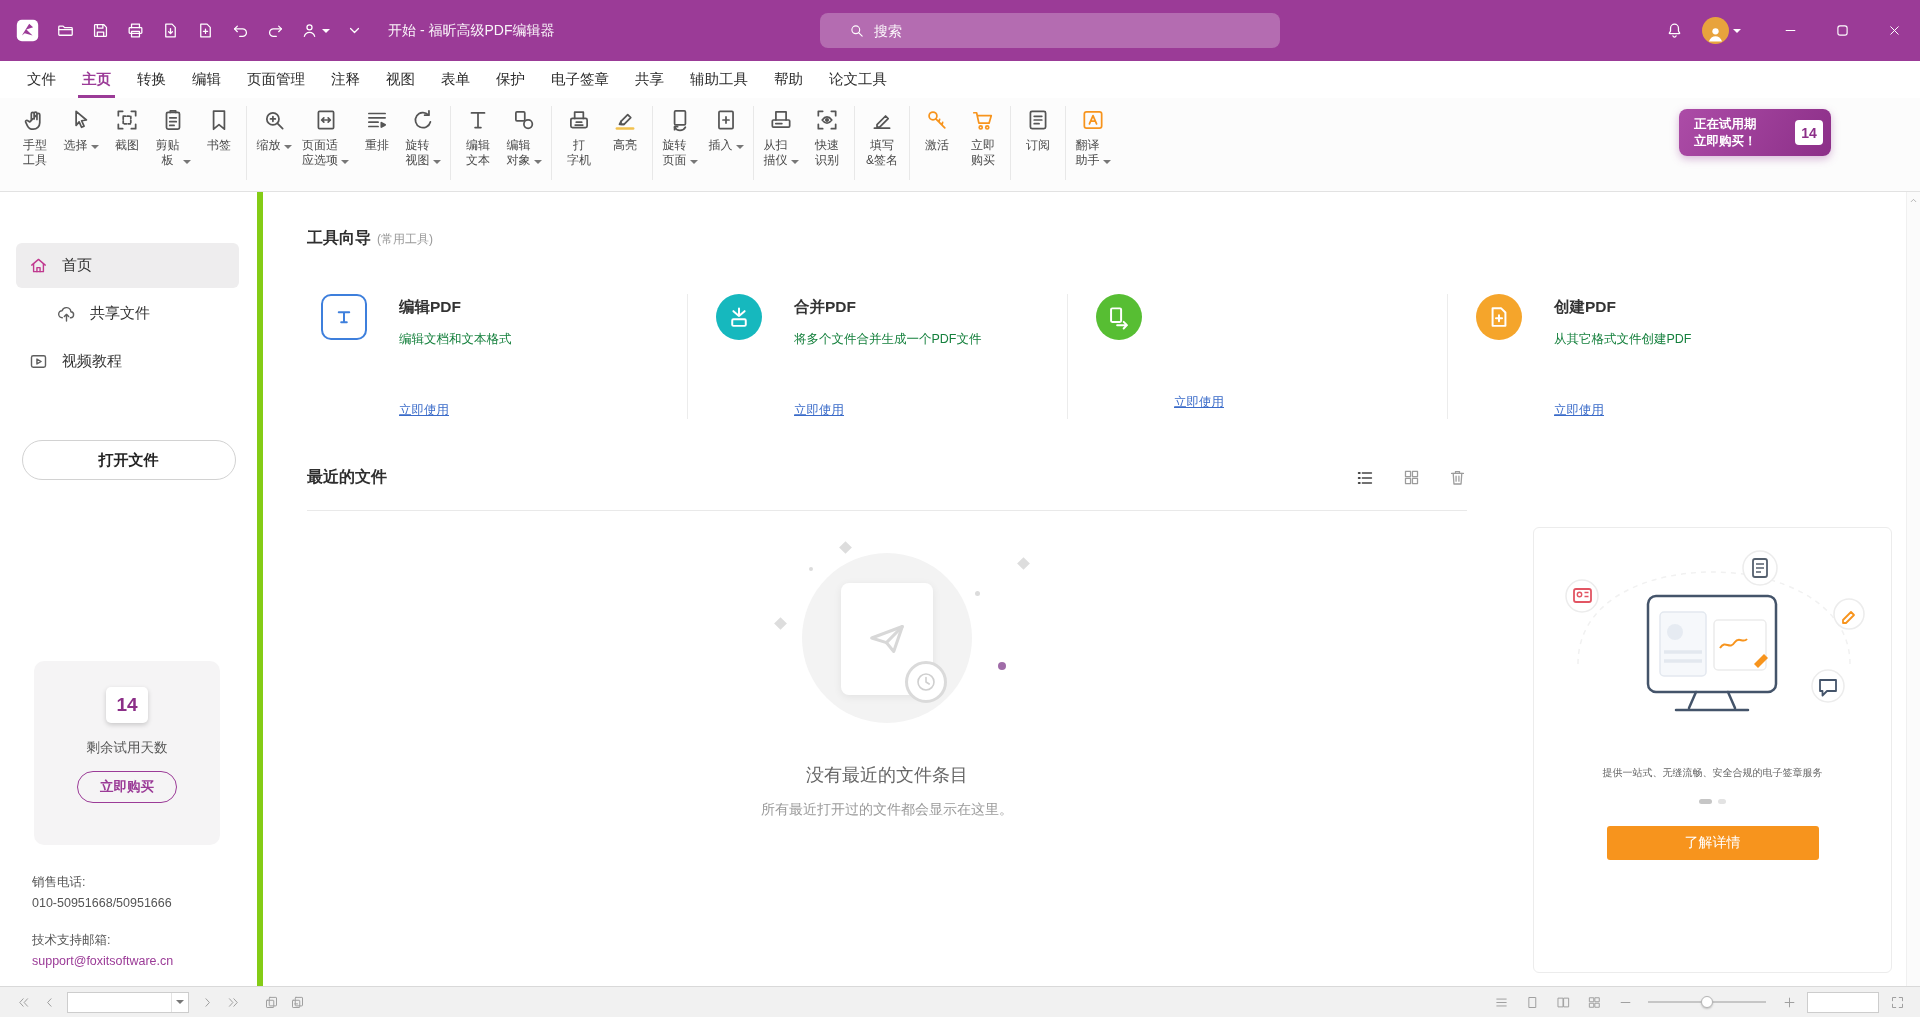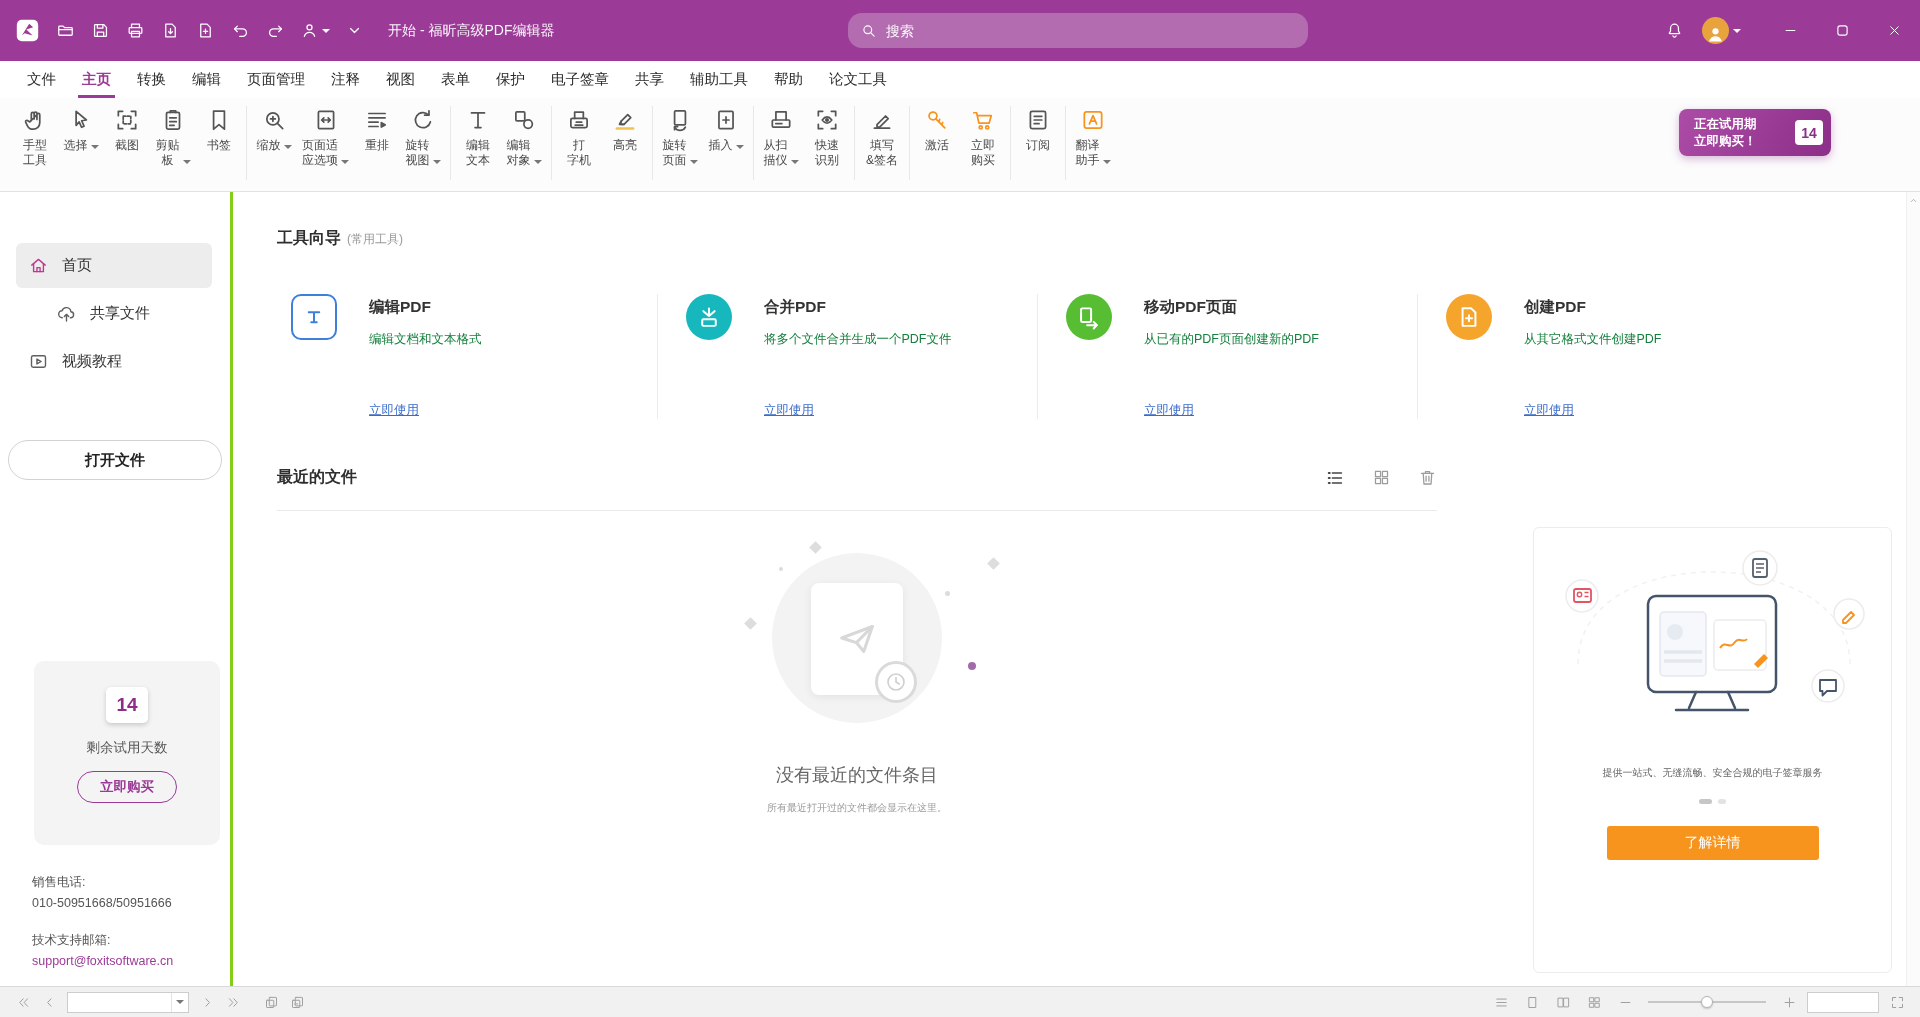--- a/index.html
+++ b/index.html
@@ -8,21 +8,21 @@
 [data-icon]{display:inline-block;}
 [data-icon] svg{width:100%;height:100%;display:block;fill:none;stroke:currentColor;stroke-width:1.6;stroke-linecap:round;stroke-linejoin:round;}
 
 .titlebar{height:61px;background:#9B3B97;display:flex;align-items:center;padding-left:10px;color:#fff;flex:0 0 auto;position:relative;}
 .logo{width:34px;height:34px;display:flex;align-items:center;justify-content:center;margin-right:4px;}
 .logo [data-icon]{width:27px;height:27px;}
 .tb-btn{width:35px;height:34px;display:flex;align-items:center;justify-content:center;background:transparent;border:none;color:#fff;cursor:pointer;border-radius:4px;}
 .tb-btn [data-icon]{width:19px;height:19px;}
 .caret-s{width:0;height:0;border-left:4px solid transparent;border-right:4px solid transparent;border-top:4px solid currentColor;display:inline-block;}
 .tb-title{font-size:14px;margin-left:16px;opacity:.95;white-space:nowrap;}
-.tb-search{position:absolute;left:848px;top:13px;width:460px;height:35px;background:rgba(255,255,255,.25);border-radius:14px;display:flex;align-items:center;padding:0 12px;gap:9px;}
+.tb-search{position:absolute;left:820px;top:13px;width:460px;height:35px;background:rgba(255,255,255,.25);border-radius:8px;display:flex;align-items:center;padding:0 28px;gap:9px;}
 .tb-search [data-icon]{width:17px;height:17px;}
 .tb-search input{flex:1;background:transparent;border:none;outline:none;color:#fff;font-size:14px;font-family:inherit;}
 .tb-search input::placeholder{color:rgba(255,255,255,.95);}
 .tb-right{margin-left:auto;display:flex;align-items:center;height:100%;}
 .tb-ic-btn{background:transparent;border:none;color:#fff;cursor:pointer;display:flex;align-items:center;justify-content:center;height:100%;padding:0 9px;gap:4px;}
 .tb-ic-btn [data-icon]{width:19px;height:19px;}
 .avatar{width:27px;height:27px;border-radius:50%;background:#E8A33D;display:flex;align-items:flex-end;justify-content:center;overflow:hidden;}
 .avatar [data-icon]{width:21px;height:21px;}
 .win-btn{width:52px;height:100%;display:flex;align-items:center;justify-content:center;background:transparent;border:none;color:#fff;cursor:pointer;}
 .win-btn [data-icon]{width:15px;height:15px;}
@@ -39,21 +39,21 @@
 .rb-bottom{display:flex;align-items:flex-end;gap:3px;margin-top:5px;}
 .rb-label{font-size:12px;line-height:15px;color:#4a4a4a;text-align:center;white-space:pre-line;}
 .rb-caret{border-top-color:#777;margin-bottom:4px;}
 .rb-item.orange .rb-ic{color:#F7941D;}
 .rb-sep{width:1px;background:#E8E8E8;height:74px;margin:1px 4px 0;}
 .trial-badge{position:absolute;right:89px;top:11px;width:152px;height:47px;background:linear-gradient(120deg,#AC4CA7,#8C2F88);border-radius:8px;box-shadow:0 3px 8px rgba(150,60,150,.35);display:flex;align-items:center;padding:0 44px 0 15px;color:#fff;cursor:pointer;}
 .trial-badge .tbl{font-size:12.5px;font-weight:700;line-height:17px;white-space:nowrap;}
 .tb-days{position:absolute;right:8px;top:11px;width:28px;height:25px;background:#fff;border-radius:4px;color:#8C2F88;font-weight:700;font-size:14px;display:flex;align-items:center;justify-content:center;}
 
 .bodyrow{flex:1;display:flex;min-height:0;position:relative;}
-.sidebar{width:233px;border-right:3px solid #84cc16;position:relative;flex:0 0 auto;background:#fff;}
+.sidebar{width:263px;border-right:6px solid #84cc16;position:relative;flex:0 0 auto;background:#fff;}
 .side-items{padding-top:48px;}
 .side-item{height:45px;margin:3px 18px 3px 16px;border-radius:6px;display:flex;align-items:center;padding:0 12px;gap:13px;font-size:15px;color:#333;cursor:pointer;}
 .side-item.active{background:#EEEDEE;}
 .side-item [data-icon]{width:21px;height:21px;color:#5f5f5f;flex:0 0 auto;}
 .side-item.home [data-icon]{color:#C0398F;}
 .side-item.indent{padding-left:40px;}
 .side-item .spacer{margin-left:auto;}
 .side-caret{border-top-color:#555;}
 .open-file-btn{display:block;margin:56px auto 0;width:214px;height:40px;border:1px solid #D2D2D2;border-radius:20px;background:#fff;font-size:15px;font-weight:700;color:#222;cursor:pointer;font-family:inherit;}
 .trial-box{position:absolute;left:34px;top:469px;width:186px;height:184px;background:#F5F4F5;border-radius:10px;display:flex;flex-direction:column;align-items:center;}
@@ -87,21 +87,21 @@
 .empty{width:1160px;display:flex;flex-direction:column;align-items:center;margin-top:22px;}
 .empty-ill{position:relative;width:300px;height:210px;}
 .ill-circle{position:absolute;left:65px;top:20px;width:170px;height:170px;border-radius:50%;background:#F3F3F3;}
 .ill-doc{position:absolute;left:104px;top:50px;width:92px;height:112px;background:#fff;border-radius:8px;box-shadow:0 2px 8px rgba(0,0,0,.07);display:flex;align-items:center;justify-content:center;}
 .ill-doc [data-icon]{width:46px;height:46px;color:#D8D8D8;}
 .ill-clock{position:absolute;left:168px;top:128px;width:42px;height:42px;border-radius:50%;background:#fff;border:3px solid #DADADA;display:flex;align-items:center;justify-content:center;}
 .ill-clock [data-icon]{width:24px;height:24px;color:#CFCFCF;}
 .dia{position:absolute;width:9px;height:9px;background:#DDD;transform:rotate(45deg);}
 .dot{position:absolute;border-radius:50%;}
 .empty-title{font-size:18px;color:#666;margin-top:20px;}
-.empty-sub{font-size:10px;color:#9b9b9b;margin-top:14px;}
+.empty-sub{font-size:14px;color:#9b9b9b;margin-top:14px;}
 
 .promo{position:absolute;right:28px;top:335px;width:359px;height:446px;border:1px solid #ECECEC;border-radius:6px;background:#fff;display:flex;flex-direction:column;align-items:center;}
 .promo-ill{width:330px;height:212px;margin-top:16px;}
 .promo-text{margin-top:4px;font-size:10px;color:#666;line-height:25px;text-align:center;width:252px;}
 .promo-dots{display:flex;gap:6px;margin-top:14px;align-items:center;}
 .pdot{height:5px;border-radius:3px;background:#E3E3E3;cursor:pointer;border:none;padding:0;}
 .pdot.active{width:13px;background:#C6C6C6;}
 .pdot.idle{width:8px;}
 .promo-btn{margin-top:22px;width:212px;height:34px;background:#F7941D;color:#fff;border:none;border-radius:3px;font-size:14px;cursor:pointer;font-family:inherit;}
 
@@ -659,24 +659,20 @@
         <div class="card move">
           <div class="card-top">
             <div class="card-ic" style="background: rgb(87, 190, 51);">
                 <span data-icon="move-pdf-glyph">
                   <svg viewBox="0 0 24 24">
                     <rect x="5.2" y="4.6" width="8.6" height="11.6" rx="1"></rect>
                     <path d="M10.4 19h8.4m0 0l-2.8-2.8M18.8 19L16 21.8"></path>
                   </svg>
                 </span>
               </div>
-            <div class="card-txt">
-              <div class="card-title">移动PDF页面</div>
-              <div class="card-desc">从已有的PDF页面创建新的PDF</div>
-            </div>
           </div>
           <a class="card-link">立即使用</a>
         </div>
         <div class="card create">
           <div class="card-top">
             <div class="card-ic" style="background: rgb(245, 165, 43);">
                 <span data-icon="create-pdf-glyph">
                   <svg viewBox="0 0 24 24">
                     <path d="M6.5 4.4h7.2l3.8 3.8v11.4H6.5z"></path>
                     <path d="M12 10.4v5.2M9.4 13h5.2"></path>

